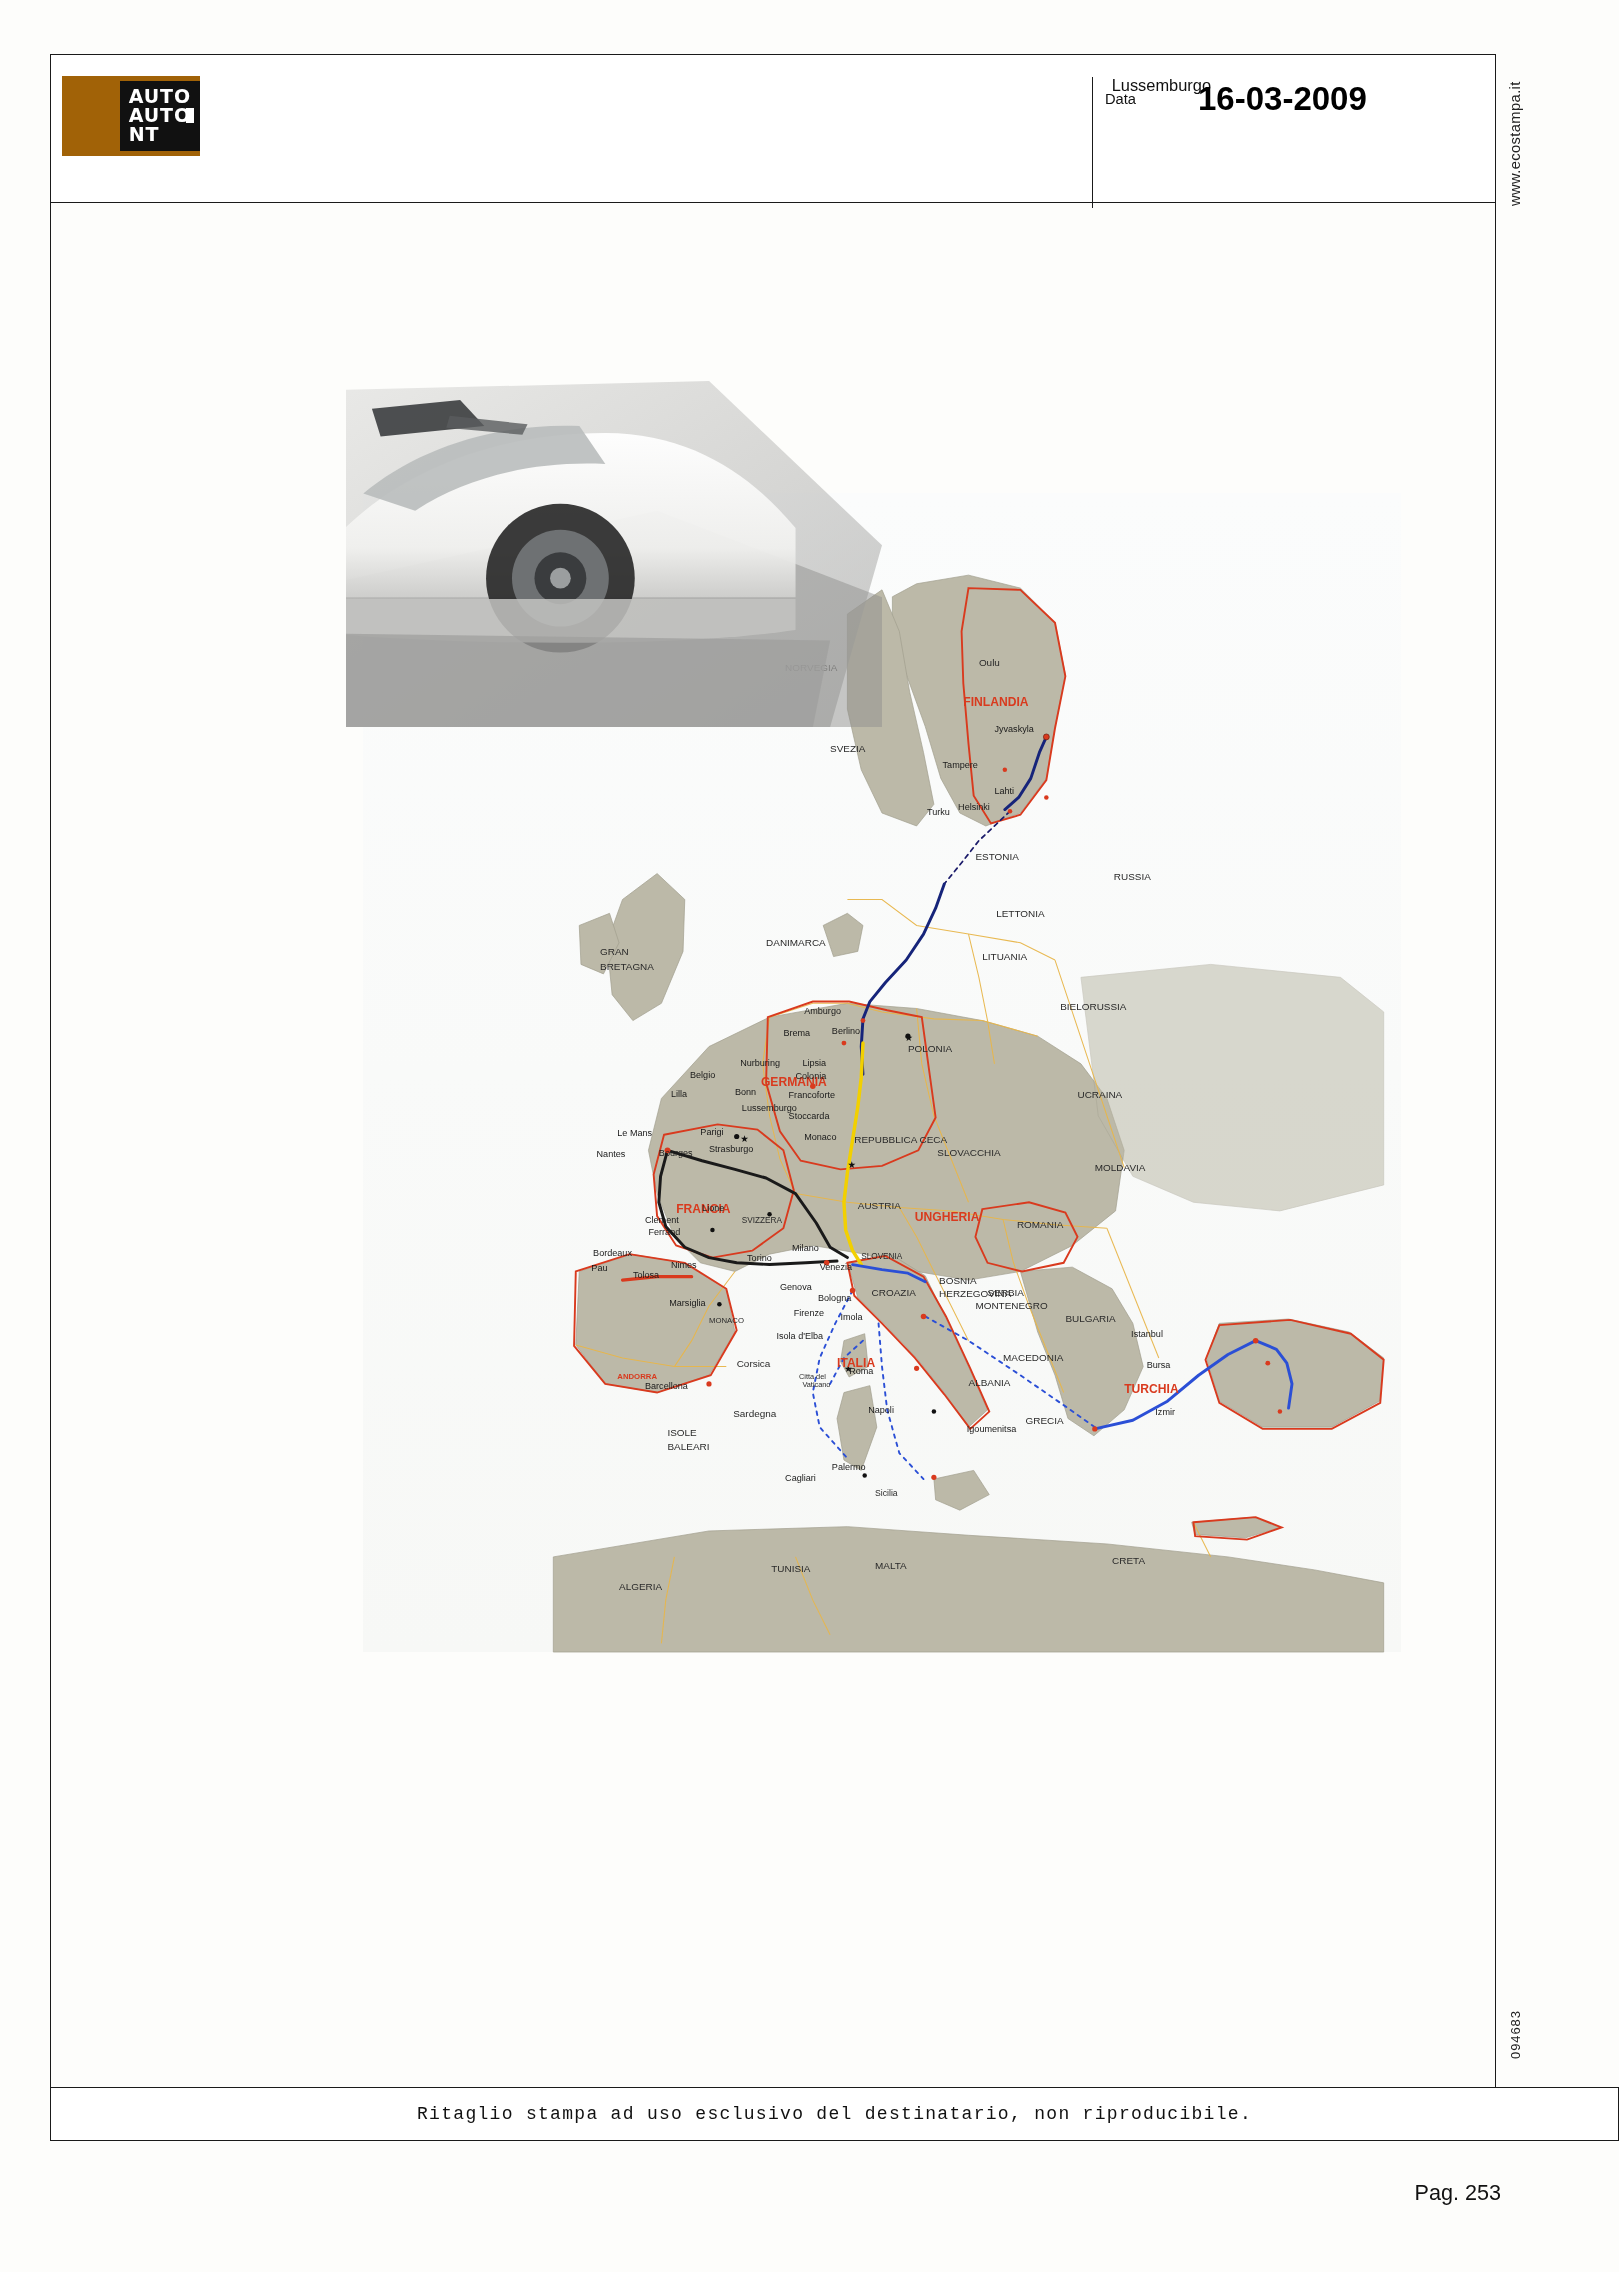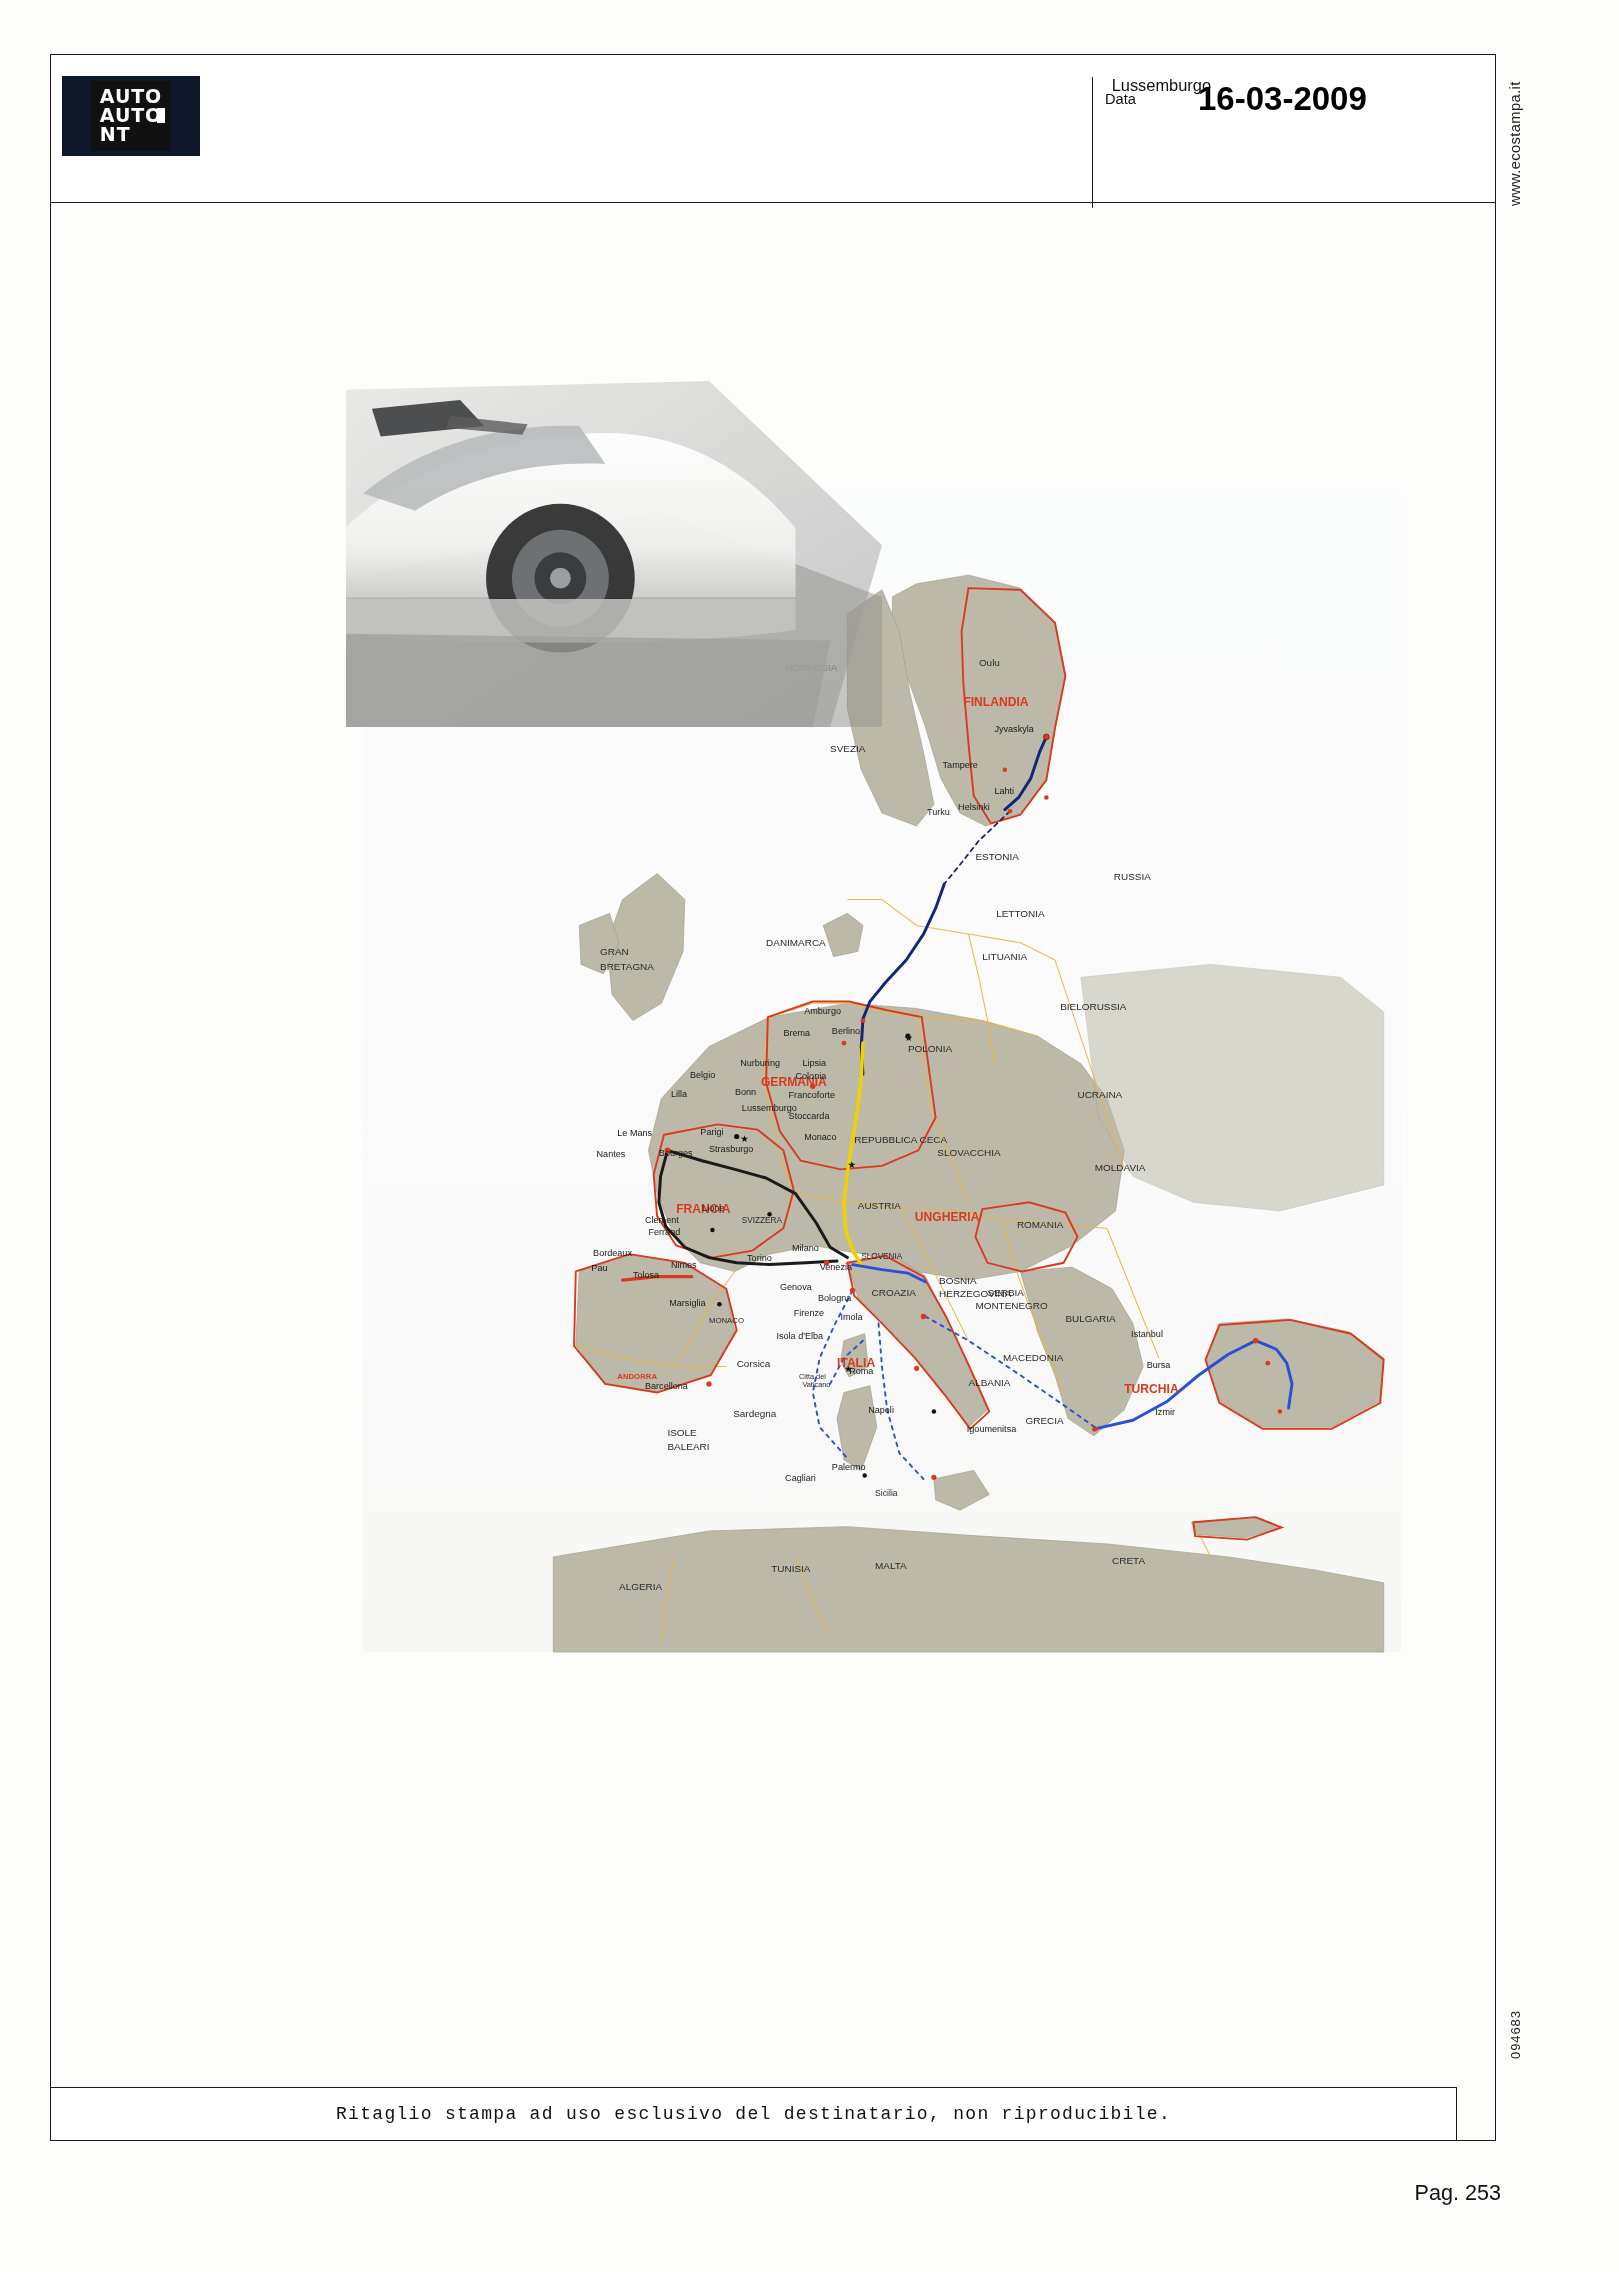--- a/index.html
+++ b/index.html
@@ -44,24 +44,24 @@
     background: #ffffff;
   }
 
   
   .logo {
     position: absolute;
     left: 62px;
     top: 76px;
     width: 138px;
     height: 80px;
-    background: #0f172a;
+    background: #a16207;
     display: flex;
     align-items: center;
-    justify-content: center;
+    justify-content: flex-end;
   }
   .logo-inner {
     background: #111111;
     color: #ffffff;
     font-family: "DejaVu Sans", sans-serif;
     font-weight: bold;
     font-size: 19px;
     line-height: 19px;
     letter-spacing: 0.9px;
     padding: 4.3px 7px 5.2px 7px;
@@ -142,21 +142,21 @@
     font-size: 13px;
     color: #222;
     letter-spacing: 0.9px;
   }
 
   
   .footer-band {
     position: absolute;
     left: 50px;
     top: 2087px;
-    width: 1407px;
+    width: 1569px;
     height: 54px;
     border: 1.7px solid #1a1a1a;
     border-top: 1.7px solid #1a1a1a;
     box-sizing: border-box;
     display: flex;
     align-items: center;
     justify-content: center;
     background: #fff;
   }
   .footer-text {

